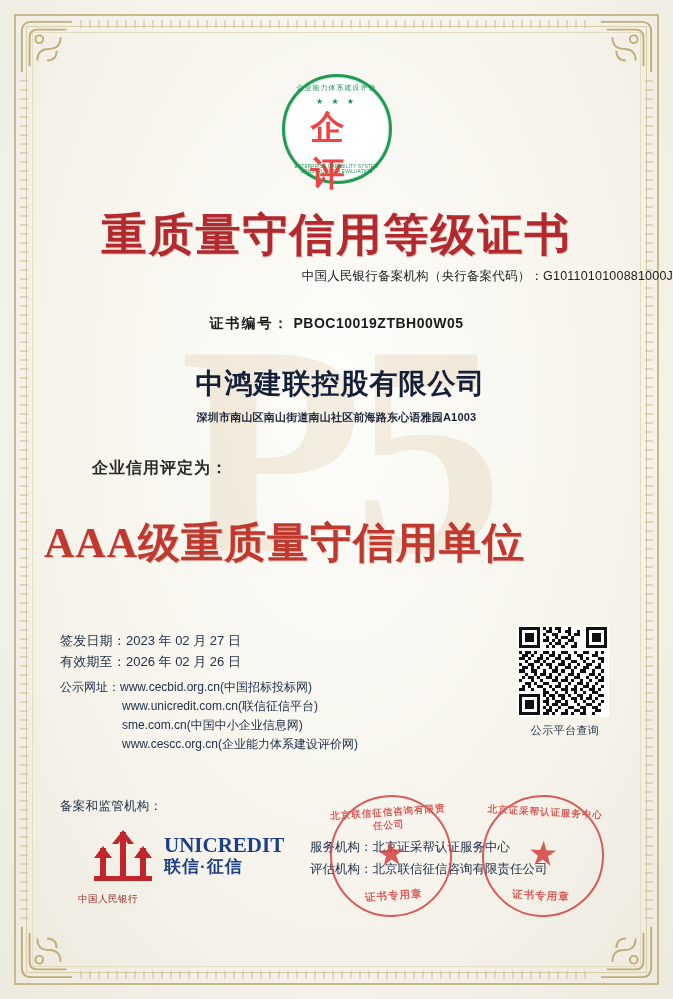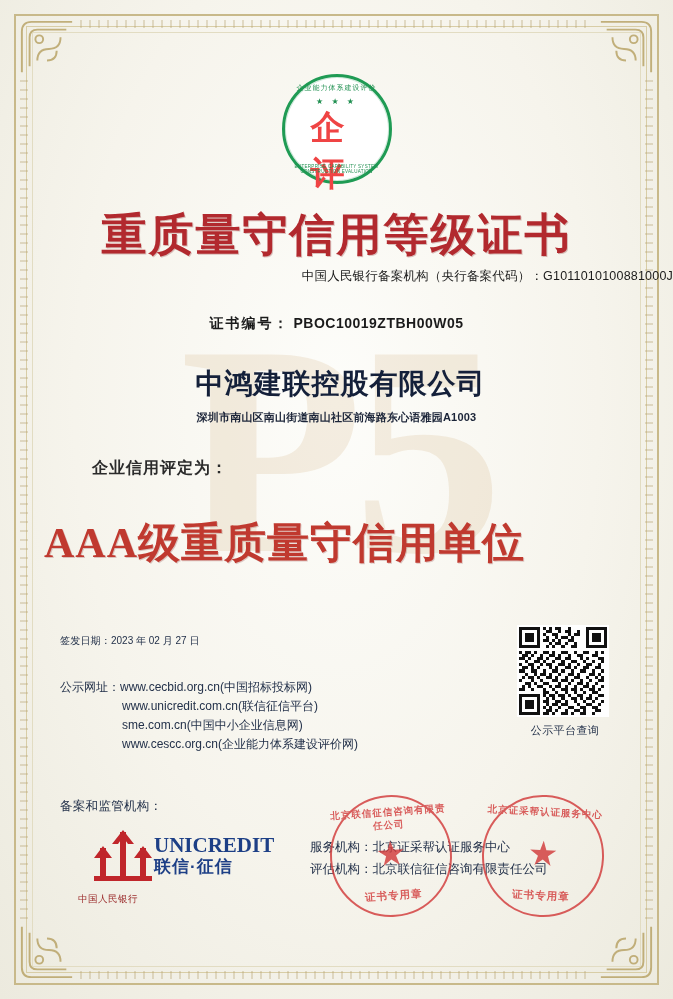--- a/index.html
+++ b/index.html
@@ -166,21 +166,21 @@
     font-size:42px;font-weight:700;
     color:#c0392f;
     letter-spacing:1px;
     text-shadow:1px 1px 0 rgba(120,20,20,.22);
     padding-left:44px;
   }
 
   
   .details{
     position:absolute;left:60px;top:630px;
-    font-size:10px;color:#23314a;line-height:21px;
+    font-size:13px;color:#23314a;line-height:21px;
   }
   .details .row{white-space:nowrap;}
   .details .row .k{letter-spacing:.2px;}
   .links{
     position:absolute;left:60px;top:678px;
     font-size:12px;color:#23314a;line-height:19px;
   }
   .links .row{white-space:nowrap;}
 
   
@@ -198,21 +198,21 @@
     margin-top:6px;font-size:11px;color:#23314a;letter-spacing:.4px;
   }
 
   
   .reg-label{
     position:absolute;left:60px;top:798px;
     font-size:12.5px;color:#23314a;letter-spacing:.3px;
   }
   .unicredit{
     position:absolute;left:92px;top:826px;
-    display:flex;align-items:center;
+    display:flex;align-items:center;gap:10px;
   }
   .pboc-mark{width:62px;height:58px;position:relative;}
   .pboc-caption{
     position:absolute;left:78px;top:893px;
     font-size:9.5px;color:#9b2b2b;letter-spacing:.5px;
   }
   .uni-text{line-height:1.15;}
   .uni-text .en{
     font-family:"Liberation Serif", serif;
     font-size:21px;font-weight:700;color:#1d3f86;letter-spacing:0px;
@@ -322,20 +322,23 @@
 
     <div class="company">中鸿建联控股有限公司</div>
     <div class="address">深圳市南山区南山街道南山社区前海路东心语雅园A1003</div>
 
     <div class="rating-label">企业信用评定为：</div>
     <div class="rating-value">AAA级重质量守信用单位</div>
 
     <div class="details">
       <div class="row">
         <span class="k">签发日期：</span><span>2023 年 02 月 27 日</span>
+      </div>
+      <div class="row">
+        <span class="k">有效期至：</span><span>2026 年 02 月 26 日</span>
       </div>
     </div>
 
     <div class="links">
       <div class="row">
         <span>公示网址：</span><span>www.cecbid.org.cn(中国招标投标网)</span>
       </div>
       <div class="row" style="padding-left:62px">
         <span>www.unicredit.com.cn(联信征信平台)</span>
       </div>

